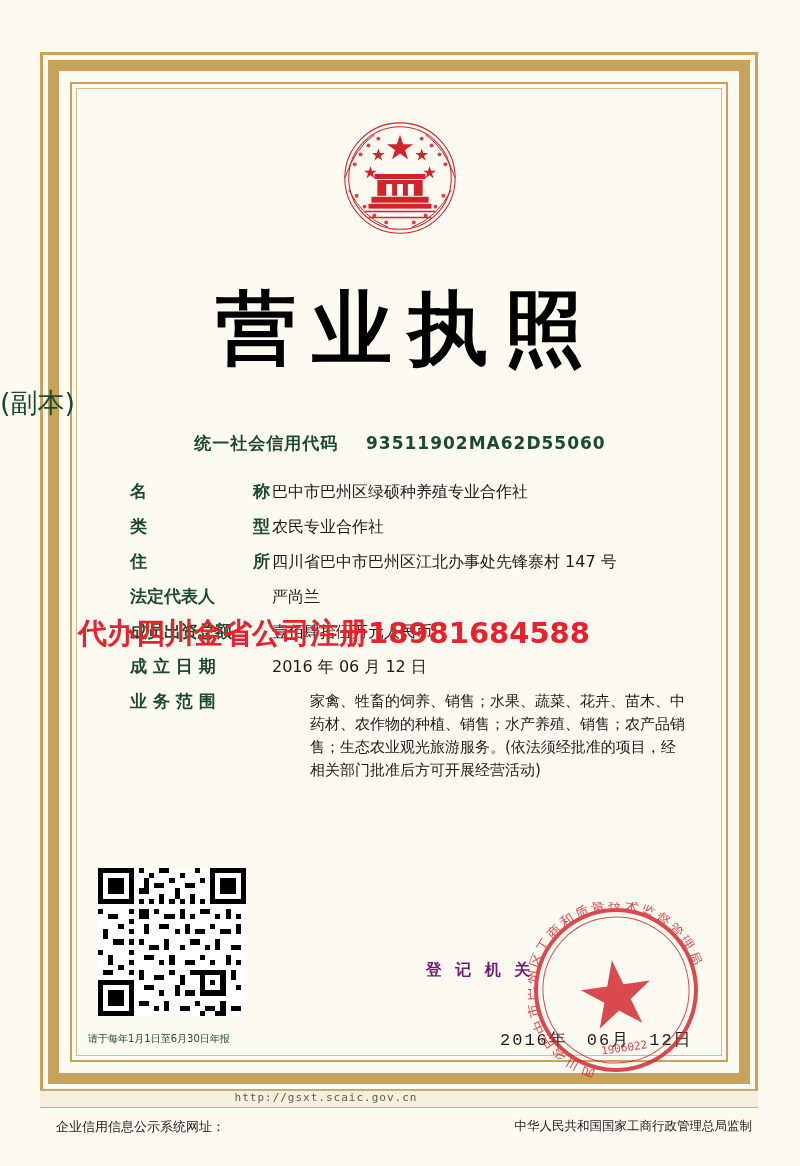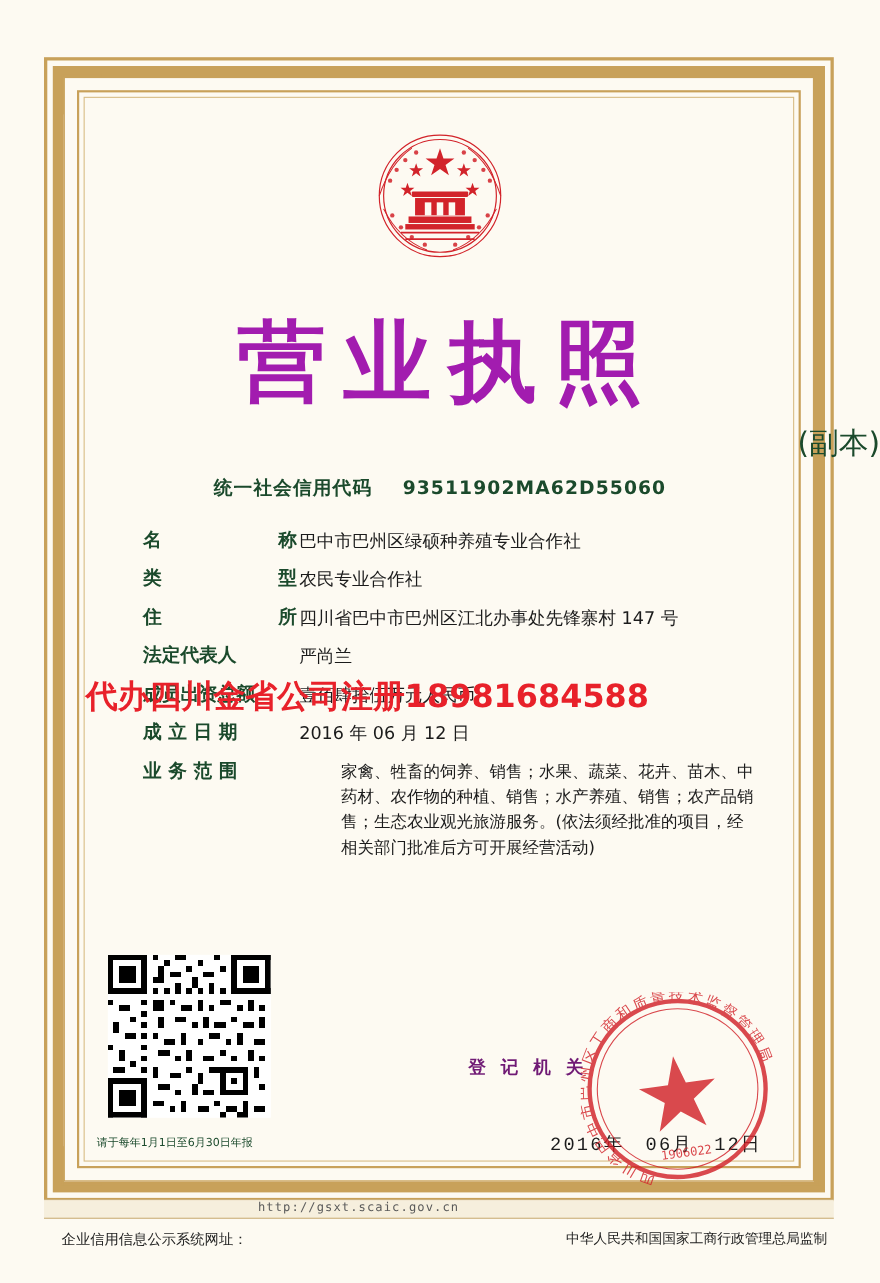--- a/index.html
+++ b/index.html
@@ -85,28 +85,28 @@
   
   .title {
     position: absolute;
     left: 0; top: 276px;
     width: 800px;
     text-align: center;
     font-family: "DejaVu Sans", sans-serif;
     font-weight: bold;
     font-size: 80px;
     letter-spacing: 16px;
-    color: #a21caf;
+    color: #000000;
     text-indent: 16px;
   }
   .subtitle {
     position: absolute;
     left: 0; top: 385px;
     width: 800px;
-    text-align: right;
+    text-align: left;
     font-family: "DejaVu Sans", sans-serif;
     font-size: 27px;
     color: #1b4a2c;
   }
   .credit-code {
     position: absolute;
     left: 0; top: 432px;
     width: 800px;
     text-align: center;
     font-family: "DejaVu Sans", sans-serif;

